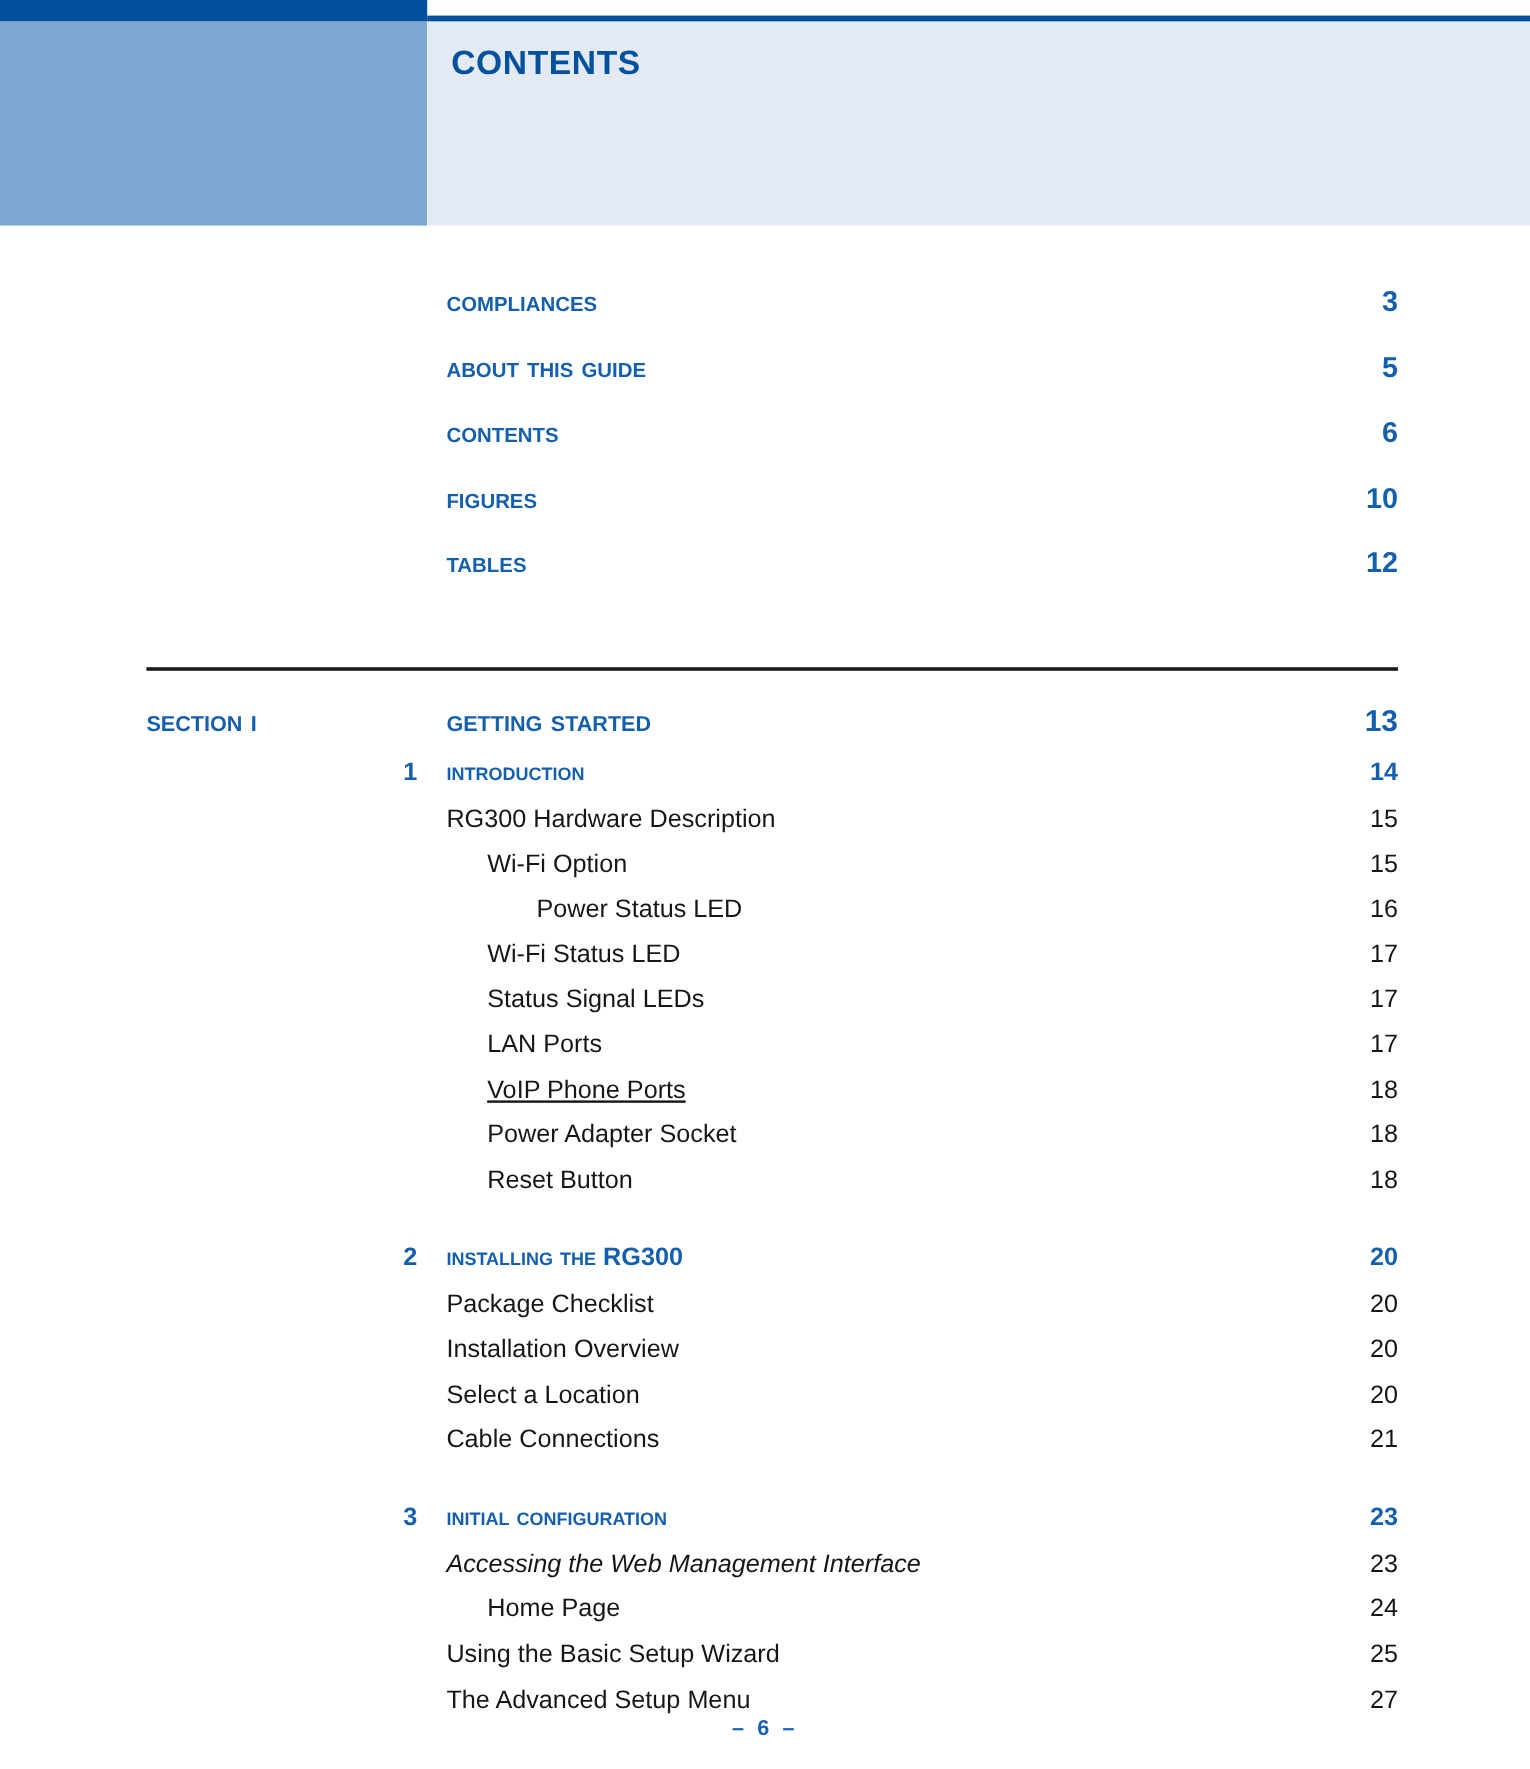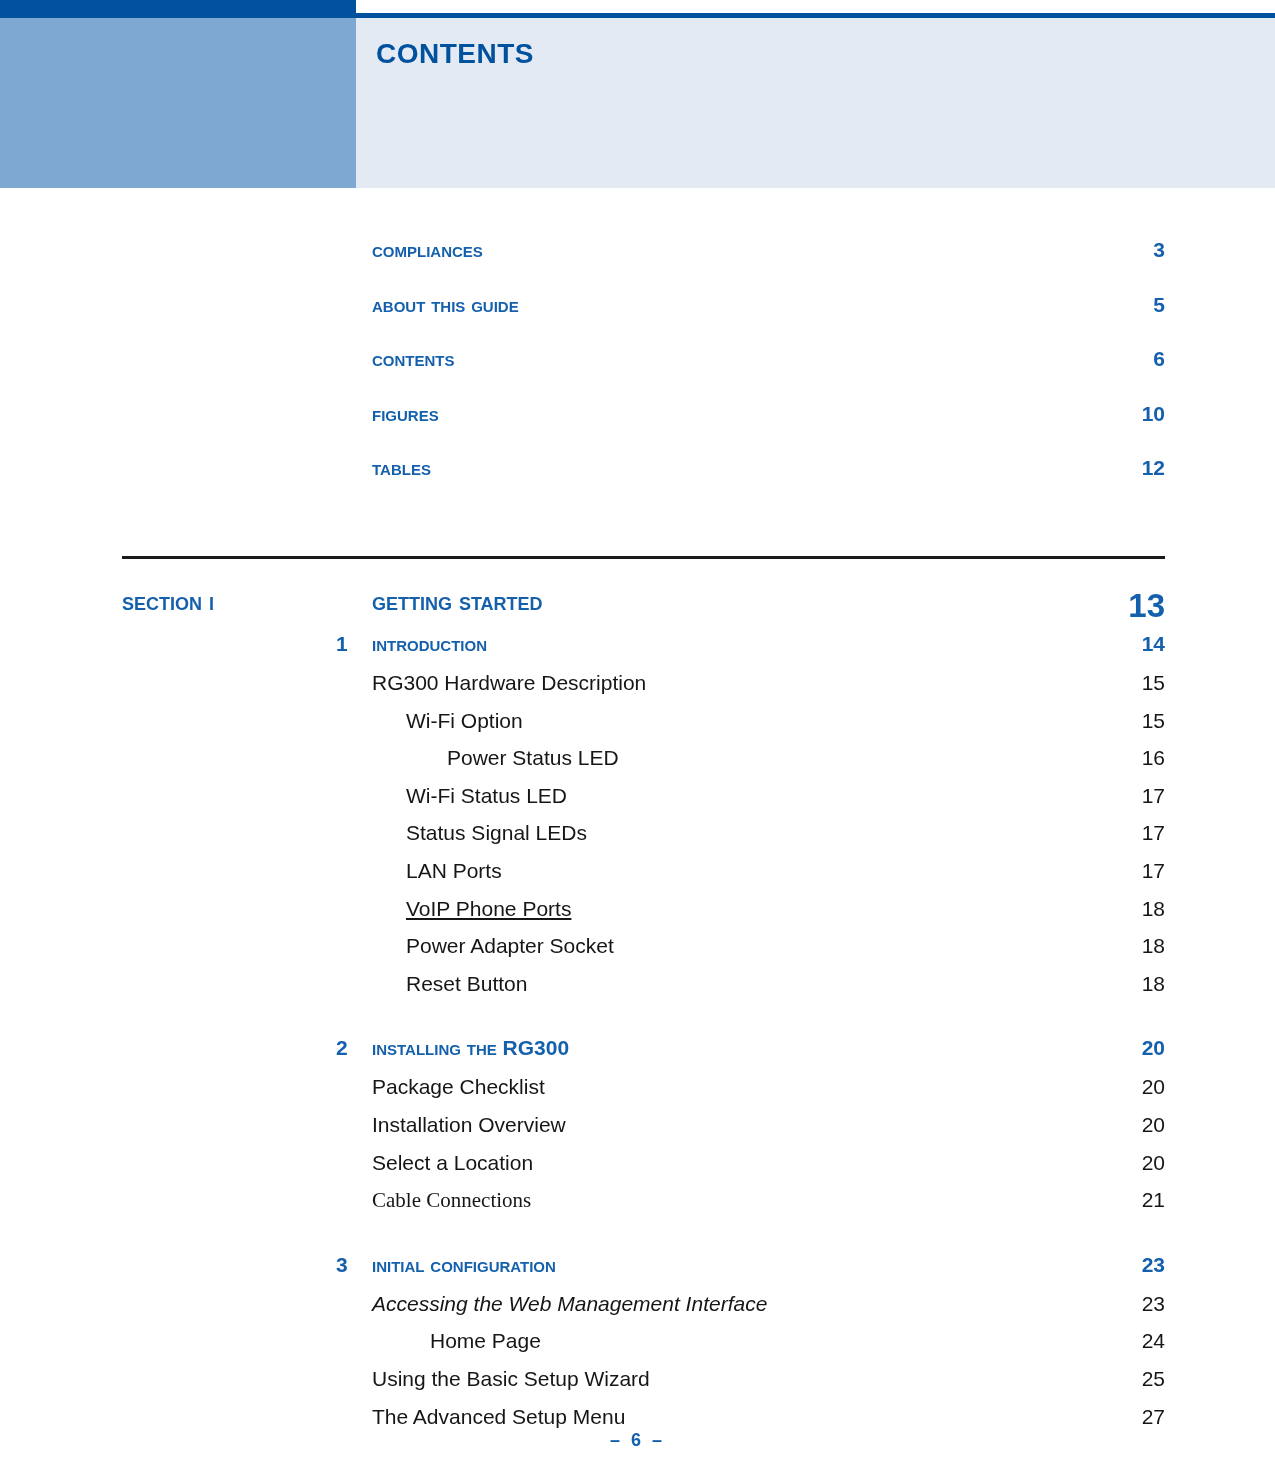--- a/index.html
+++ b/index.html
@@ -92,21 +92,21 @@
     right: 110px;
     text-align: right;
     white-space: nowrap;
   }
 
   
   .front .cell-label,
   .front .cell-page {
     color: #1560AD;
     font-weight: bold;
-    font-size: 21px;
+    font-size: 24px;
     font-variant: small-caps;
     text-transform: lowercase;
   }
   .front .cell-label { left: 372px; }
 
   
   .section-rule {
     position: absolute;
     left: 122px;
     width: 1043px;
@@ -123,21 +123,21 @@
     font-size: 25px;
     font-variant: small-caps;
     text-transform: lowercase;
   }
   .section .cell-section {
     position: absolute;
     left: 122px;
     white-space: nowrap;
   }
   .section .cell-label { left: 372px; }
-  .section .cell-page  { font-size: 33px; }
+  .section .cell-page  { font-size: 25px; }
 
   
   .chapter .cell-num,
   .chapter .cell-label,
   .chapter .cell-page {
     color: #1560AD;
     font-weight: bold;
     font-size: 21px;
   }
   .chapter .cell-num {
@@ -278,34 +278,34 @@
     </div>
     <div class="row lv1" style="top: 941px;">
       <div class="cell-label" style="top: -16px;">Installation Overview</div>
       <div class="cell-page" style="top: -16px;">20</div>
     </div>
     <div class="row lv1" style="top: 978.6px;">
       <div class="cell-label" style="top: -16px;">Select a Location</div>
       <div class="cell-page" style="top: -16px;">20</div>
     </div>
     <div class="row lv1" style="top: 1016.2px;">
-      <div class="cell-label" style="top: -16px; font-family: Liberation Serif, serif;">Cable Connections</div>
+      <div class="cell-label" style="top: -16px;">Cable Connections</div>
       <div class="cell-page" style="top: -16px;">21</div>
     </div>
     <div class="row chapter" style="top: 1081.8px;">
       <div class="cell-num" style="top: -17px;">3</div>
       <div class="cell-label" style="top: -17px;"><span>Initial Configuration</span></div>
       <div class="cell-page" style="top: -17px;">23</div>
     </div>
     <div class="row lv1" style="top: 1119.8px;">
       <div class="cell-label" style="top: -16px; font-style: italic;">Accessing the Web Management Interface</div>
       <div class="cell-page" style="top: -16px;">23</div>
     </div>
     <div class="row lv2" style="top: 1157.4px;">
-      <div class="cell-label" style="top: -16px; margin-left: 24px;">Home Page</div>
+      <div class="cell-label" style="top: -16px;">Home Page</div>
       <div class="cell-page" style="top: -16px;">24</div>
     </div>
     <div class="row lv1" style="top: 1195px;">
       <div class="cell-label" style="top: -16px;">Using the Basic Setup Wizard</div>
       <div class="cell-page" style="top: -16px;">25</div>
     </div>
     <div class="row lv1" style="top: 1232.6px;">
       <div class="cell-label" style="top: -16px;">The Advanced Setup Menu</div>
       <div class="cell-page" style="top: -16px;">27</div>
     </div>

